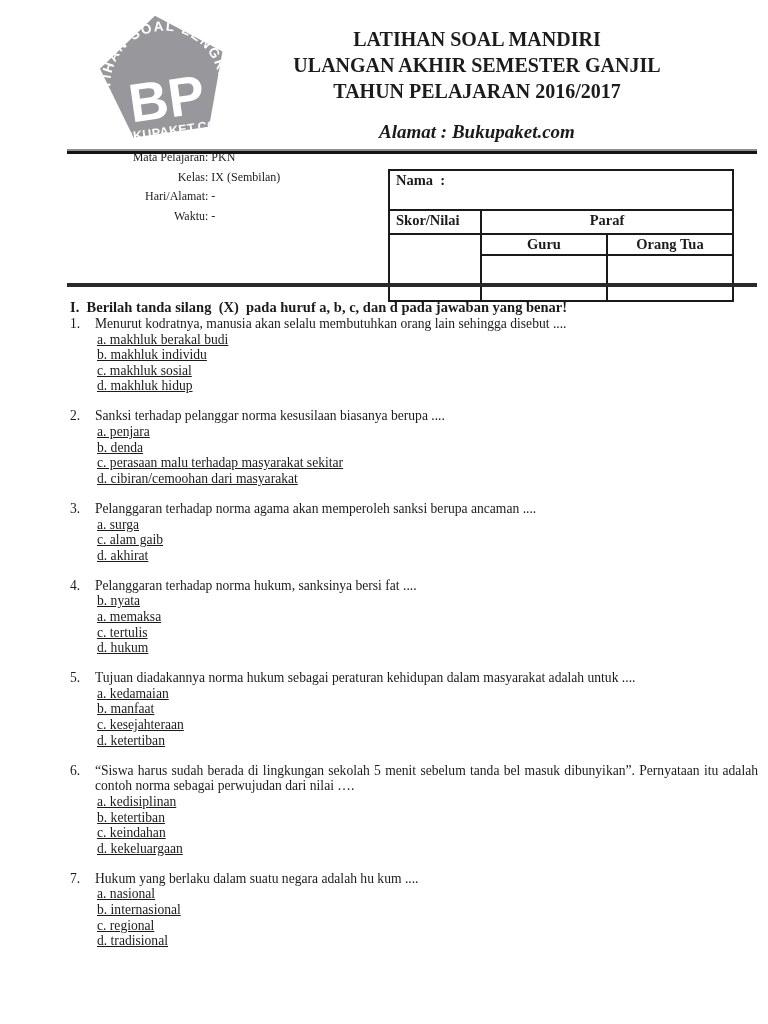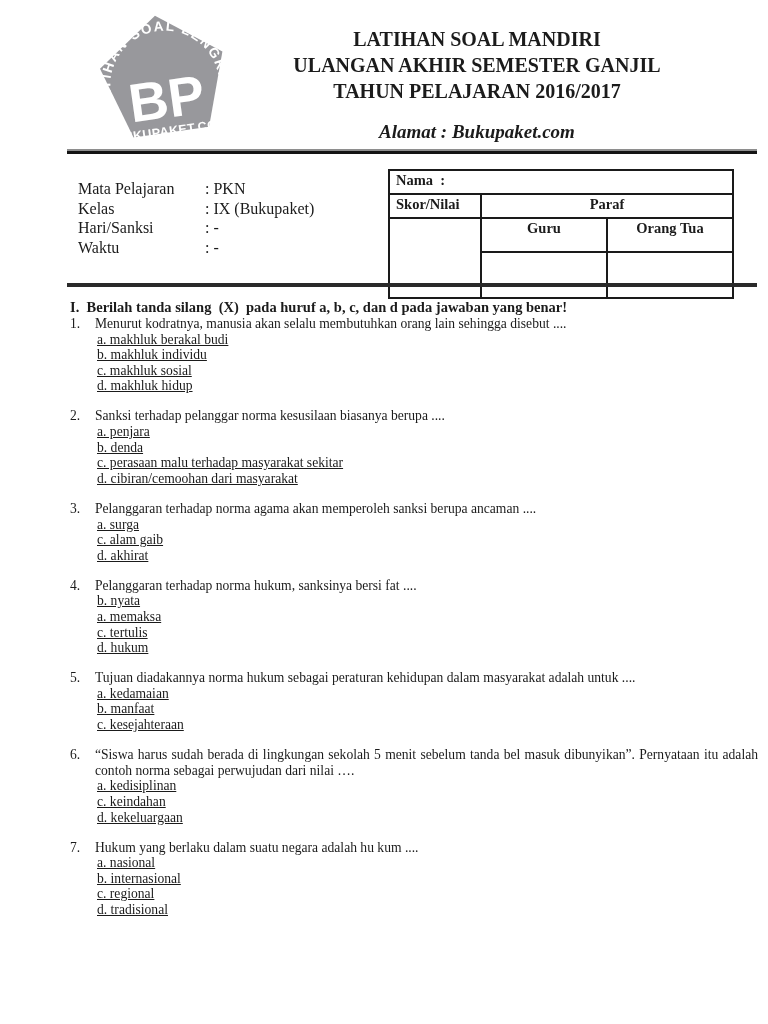--- a/index.html
+++ b/index.html
@@ -26,34 +26,34 @@
   .title-line  { font-weight: bold; font-size: 20px; line-height: 26px; white-space: nowrap; }
   .address     { margin-top: 17px; font-size: 19px; font-weight: bold; font-style: italic; text-align: center; }
 
   
   .rule-1 { position: absolute; left: 67px; right: 11px; top: 149px; height: 1px;
             border-top: 2.5px solid #8e8e8e; border-bottom: 3.5px solid #141414; }
   .rule-2 { position: absolute; left: 67px; right: 11px; top: 283px; height: 3px;
             border-top: 2px solid #2a2a2a; border-bottom: 2px solid #2a2a2a; }
 
   
-  .info-block { position: absolute; left: 78px; top: 179px; font-size: 16px; }
+  .info-block { position: absolute; left: 78px; top: 148px; font-size: 12px; text-align: right; }
   .info-row   { display: flex; line-height: 19.5px; }
   .info-label { width: 127px; }
   .info-value { white-space: pre-wrap; }
 
   
   .score-table { position: absolute; left: 388px; top: 169px; width: 344px;
                  border-collapse: collapse; table-layout: fixed; font-size: 14.5px; }
   .score-table td { border: 2px solid #1a1a1a; padding: 1px 6px; font-weight: bold;
                     vertical-align: top; white-space: pre-wrap; overflow: hidden; }
   .score-table .c  { text-align: center; }
-  .score-table .r1 td { height: 24px; }
+  .score-table .r1 td { height: 40px; }
   .score-table .r2 td { height: 24px; }
-  .score-table .r3 td { height: 34px; font-family: Liberation Serif, serif; }
+  .score-table .r3 td { height: 21px; font-family: Liberation Serif, serif; }
   .score-table .r4 td { height: 46px; }
 
   
   .content { position: absolute; left: 70px; top: 298px; width: 688px;
              font-size: 13.6px; line-height: 15.6px; }
   .section-heading { font-weight: bold; font-size: 14.5px; line-height: 18px;
                      white-space: pre-wrap; }
   .question { margin-bottom: 14.5px; }
   .q-row  { display: flex; }
   .q-num  { flex: 0 0 25px; width: 25px; }
@@ -90,24 +90,24 @@
 
   <div class="rule-1"></div>
 
   <div class="info-block">
     <div class="info-row">
       <span class="info-label">Mata Pelajaran</span>
       <span class="info-value">: PKN</span>
     </div>
     <div class="info-row">
       <span class="info-label">Kelas</span>
-      <span class="info-value">: IX (Bukupaket)</span>
-    </div>
-    <div class="info-row">
-      <span class="info-label">Hari/Sanksi</span>
+      <span class="info-value">: IX (Sembilan)</span>
+    </div>
+    <div class="info-row">
+      <span class="info-label">Hari/Alamat</span>
       <span class="info-value">: -</span>
     </div>
     <div class="info-row">
       <span class="info-label">Waktu</span>
       <span class="info-value">: -</span>
     </div>
   </div>
 
   <table class="score-table">
     <colgroup>
@@ -193,30 +193,32 @@
 
     <div class="question">
       <div class="q-row">
         <span class="q-num">5.</span>
         <span class="q-text">Tujuan diadakannya norma hukum sebagai peraturan kehidupan dalam masyarakat adalah untuk ....</span>
       </div>
       <div class="options">
         <div class="option">a. kedamaian</div>
         <div class="option">b. manfaat</div>
         <div class="option">c. kesejahteraan</div>
+        <div class="option">d. ketertiban</div>
       </div>
     </div>
 
     <div class="question">
       <div class="q-row">
         <span class="q-num">6.</span>
         <span class="q-text justify">“Siswa harus sudah berada di lingkungan sekolah 5 menit sebelum tanda bel masuk dibunyikan”. Pernyataan itu adalah contoh norma sebagai perwujudan dari nilai ….</span>
       </div>
       <div class="options">
         <div class="option">a. kedisiplinan</div>
+        <div class="option">b. ketertiban</div>
         <div class="option">c. keindahan</div>
         <div class="option">d. kekeluargaan</div>
       </div>
     </div>
 
     <div class="question">
       <div class="q-row">
         <span class="q-num">7.</span>
         <span class="q-text">Hukum yang berlaku dalam suatu negara adalah hu kum ....</span>
       </div>

